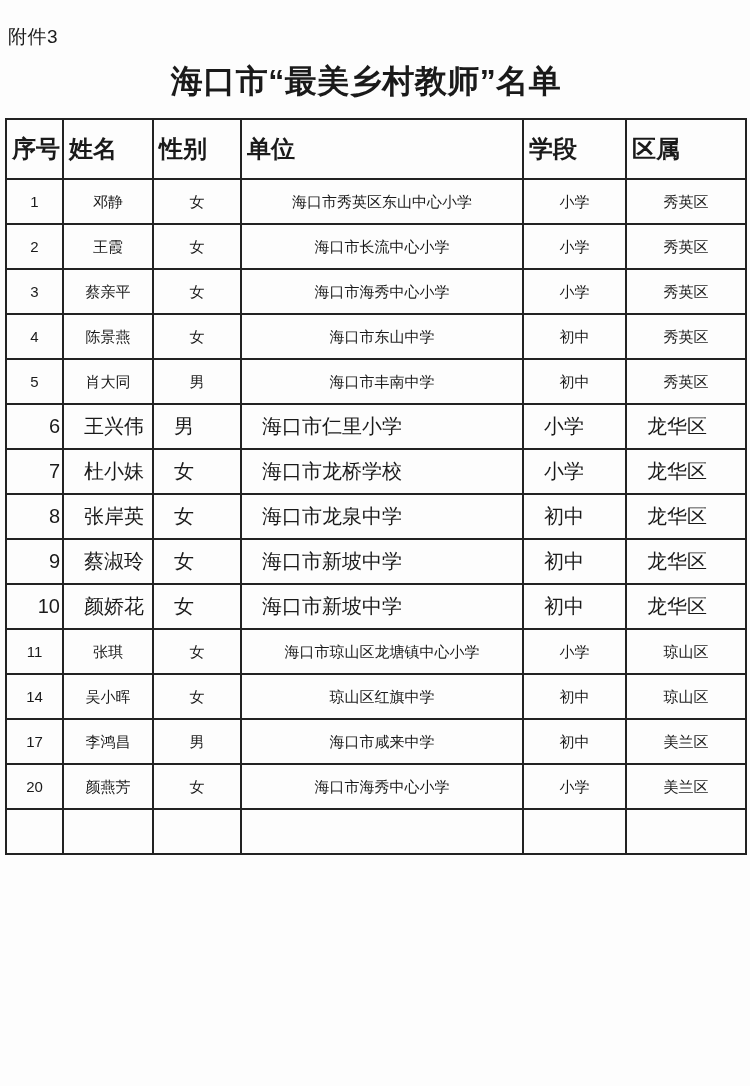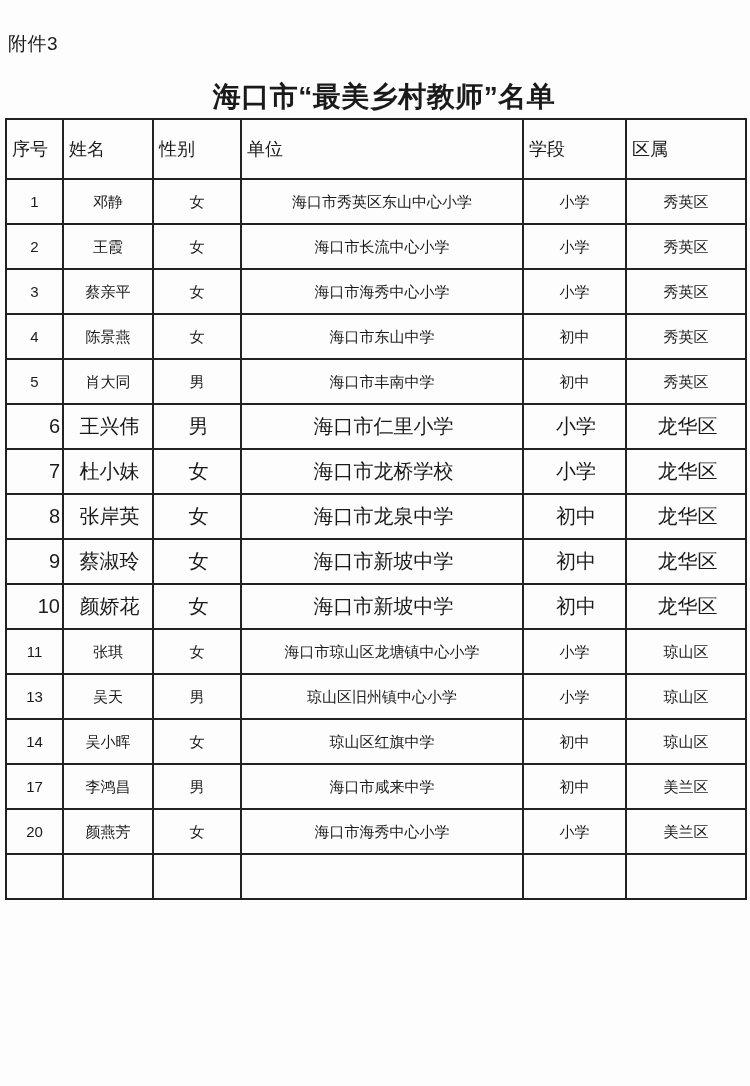--- a/index.html
+++ b/index.html
@@ -11,33 +11,33 @@
     height: 1086px;
     background: #fdfdfd;
     overflow: hidden;
     position: relative;
     font-family: "Liberation Sans", "DejaVu Sans", sans-serif;
     color: #1a1a1a;
   }
   .attachment {
     position: absolute;
     left: 8px;
-    top: 34px;
+    top: 27px;
     font-size: 19px;
     line-height: 1;
     letter-spacing: 0.5px;
   }
   .title {
     position: absolute;
     top: 64px;
     left: 0;
     width: 732px;
-    margin: 18px;
+    margin: 0;
     text-align: center;
-    font-size: 28px;
+    font-size: 32px;
     font-weight: bold;
     line-height: 1.1;
     letter-spacing: 0.5px;
   }
   table.roster {
     position: absolute;
     top: 118px;
     left: 5px;
     width: 740px;
     border-collapse: collapse;
@@ -49,36 +49,36 @@
     overflow: hidden;
     white-space: nowrap;
     vertical-align: middle;
     line-height: 1.15;
     padding: 0;
   }
   .roster thead tr {
     height: 60px;
   }
   .roster th {
-    font-weight: normal;
-    font-size: 18px;
+    font-weight: bold;
+    font-size: 24px;
     text-align: left;
     padding-left: 5px;
   }
   .roster tbody tr {
     height: 45px;
   }
   tr.row-small td {
     font-size: 15px;
     text-align: center;
   }
   tr.row-large td {
     font-size: 20px;
-    text-align: center;
-    padding-left: 3px;
+    text-align: left;
+    padding-left: 20px;
   }
   tr.row-large td.cell-no {
     text-align: right;
     padding-left: 0;
     padding-right: 2px;
   }
 </style>
 </head>
 <body>
 
@@ -187,28 +187,20 @@
         </tr>
         <tr class="row-small">
           <td class="cell-no">11</td>
           <td class="cell-name">张琪</td>
           <td class="cell-gender">女</td>
           <td class="cell-unit">海口市琼山区龙塘镇中心小学</td>
           <td class="cell-stage">小学</td>
           <td class="cell-district">琼山区</td>
         </tr>
         <tr class="row-small">
-          <td class="cell-no">13</td>
-          <td class="cell-name">吴天</td>
-          <td class="cell-gender">男</td>
-          <td class="cell-unit">琼山区旧州镇中心小学</td>
-          <td class="cell-stage">小学</td>
-          <td class="cell-district">琼山区</td>
-        </tr>
-        <tr class="row-small">
           <td class="cell-no">14</td>
           <td class="cell-name">吴小晖</td>
           <td class="cell-gender">女</td>
           <td class="cell-unit">琼山区红旗中学</td>
           <td class="cell-stage">初中</td>
           <td class="cell-district">琼山区</td>
         </tr>
         <tr class="row-small">
           <td class="cell-no">17</td>
           <td class="cell-name">李鸿昌</td>

